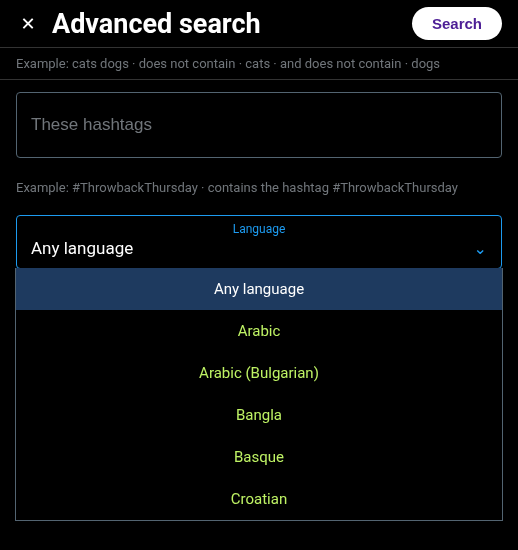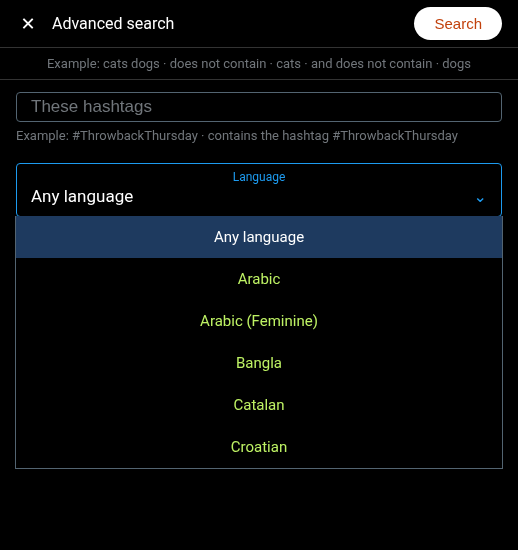--- a/index.html
+++ b/index.html
@@ -37,71 +37,70 @@
       font-size: 18px;
       color: #fff;
       display: flex;
       align-items: center;
       justify-content: center;
       width: 24px;
       height: 24px;
     }
 
     .header-title {
-      font-size: 16px;
-      font-weight: 400;
+      font-size: 27px;
+      font-weight: 700;
       color: #fff;
     }
 
     .search-button {
       background: #fff;
-      color: #c2410c;
+      color: #4c1d95;
       border: none;
       border-radius: 20px;
       padding: 8px 20px;
       font-size: 15px;
-      font-weight: 400;
+      font-weight: 700;
       cursor: pointer;
     }
 
     .example-tags {
       padding: 4px 16px;
       font-size: 13px;
       color: #71767b;
       border-bottom: 1px solid #333;
       height: 32px;
       display: flex;
       align-items: center;
       white-space: nowrap;
       overflow: hidden;
       text-overflow: ellipsis;
-      justify-content: center;
     }
 
     .hashtags-section {
       padding: 12px 16px;
     }
 
     .hashtags-input {
       width: 100%;
       background: transparent;
       border: 1px solid #536471;
       border-radius: 4px;
-      padding: 4px 14px;
+      padding: 22px 14px;
       color: #71767b;
       font-size: 17px;
       outline: none;
     }
 
     .hashtags-input::placeholder {
       color: #71767b;
     }
 
     .hashtags-example {
-      margin-top: 6px;
+      margin-top: 22px;
       font-size: 13px;
       color: #71767b;
     }
 
     .language-dropdown-container {
       margin: 8px 16px 0;
       border: 1.5px solid #1d9bf0;
       border-radius: 4px;
       position: relative;
       text-align: center;
@@ -189,18 +188,18 @@
 <div class="language-dropdown-container">
   <div class="language-label">Language</div>
   <div class="language-selected">
     <span>Any language</span>
     <span class="chevron-icon">⌄</span>
   </div>
 
   <div class="dropdown-list" id="dropdown-list">
   <div class="dropdown-item selected">Any language</div>
       <div class="dropdown-item">Arabic</div>
-      <div class="dropdown-item">Arabic (Feminine)</div>
+      <div class="dropdown-item">Arabic (Bulgarian)</div>
       <div class="dropdown-item">Bangla</div>
-      <div class="dropdown-item">Catalan</div>
+      <div class="dropdown-item">Basque</div>
       <div class="dropdown-item">Croatian</div>
     </div>
 </div>
 
 </body></html>

